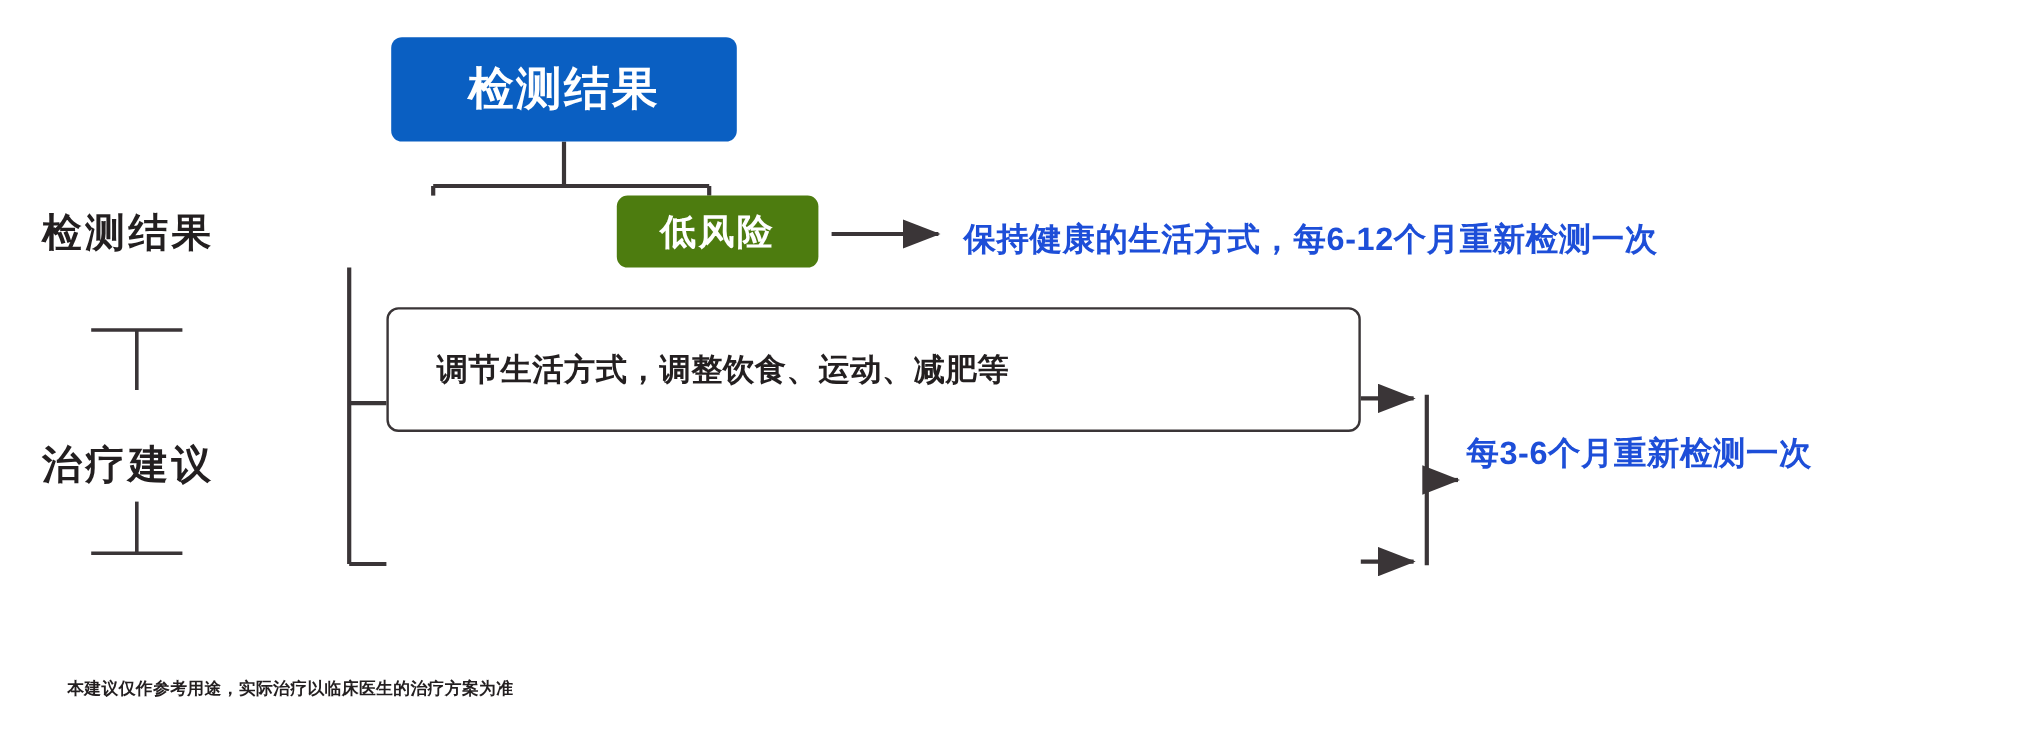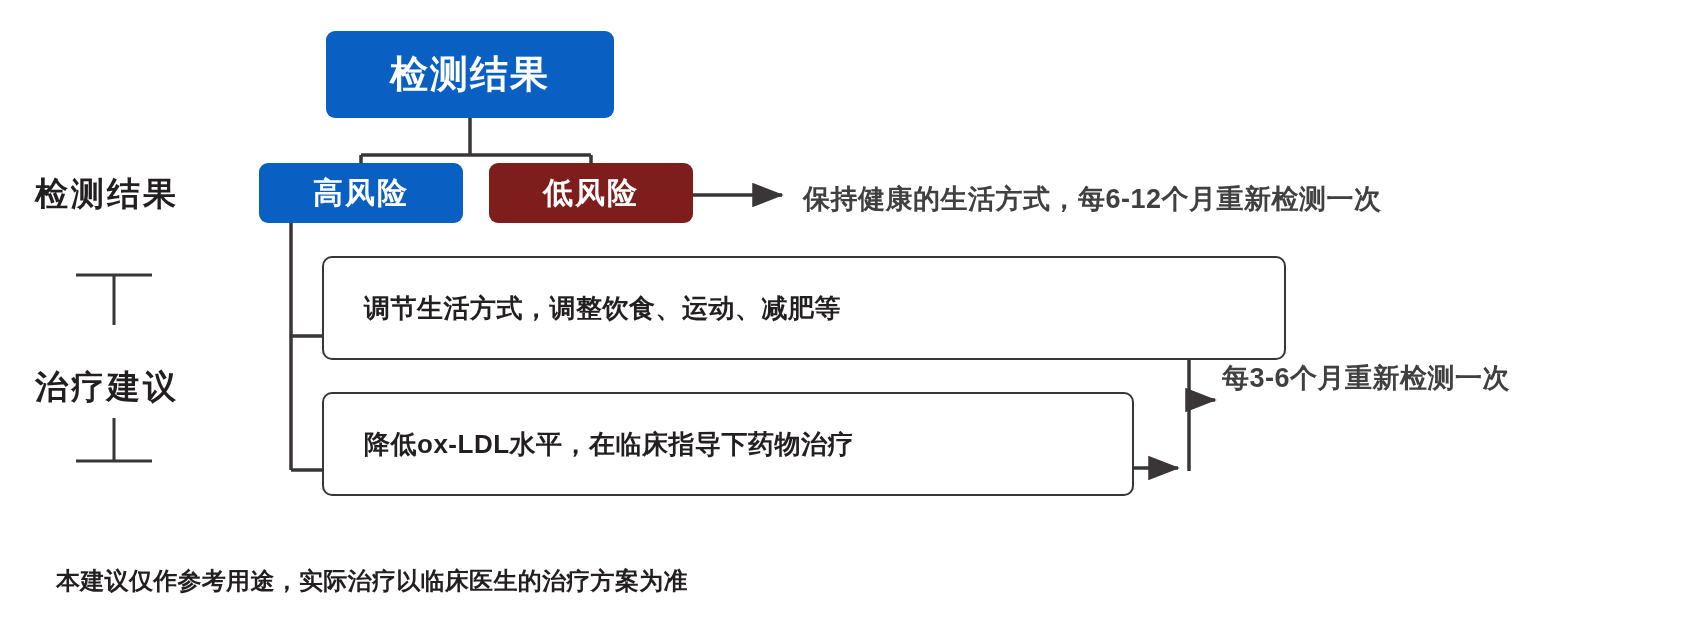--- a/index.html
+++ b/index.html
@@ -45,40 +45,40 @@
   }
   .node-high {
     left: 259px;
     top: 163px;
     width: 204px;
     height: 60px;
     font-size: 30px;
     background: #0a5fc2;
   }
   .node-low {
-    left: 489px;
+    left: 514px;
     top: 163px;
-    width: 204px;
+    width: 168px;
     height: 60px;
     font-size: 30px;
-    background: #7f1d1d;
+    background: #4d7c0f;
   }
   .card {
     position: absolute;
     box-sizing: border-box;
     border: 2px solid #3a3537;
     border-radius: 10px;
     background: #ffffff;
     display: flex;
     align-items: center;
   }
   .card-1 {
     left: 322px;
     top: 256px;
-    width: 964px;
+    width: 812px;
     height: 104px;
   }
   .card-2 {
     left: 322px;
     top: 392px;
     width: 812px;
     height: 104px;
   }
   .card-text {
     padding-left: 40px;
@@ -94,33 +94,33 @@
     color: #231f20;
     letter-spacing: 3px;
     white-space: nowrap;
   }
   .side-label-results { left: 35px; top: 172px; }
   .side-label-advice  { left: 35px; top: 338px; margin-top: 27px; }
 
   .flow-text {
     position: absolute;
     font-size: 27px;
-    color: #404040;
+    color: #1d4ed8;
     font-weight: 600;
     letter-spacing: 0.5px;
     white-space: nowrap;
   }
   .flow-text-low   { left: 803px; top: 181px; }
   .flow-text-merge { left: 1222px; top: 360px; text-align: center; }
 
   .footnote {
     position: absolute;
     left: 56px;
     top: 565px;
-    font-size: 24px;
+    font-size: 14px;
     color: #231f20;
     font-weight: 600;
     letter-spacing: 0.3px;
     white-space: nowrap;
   }
 </style>
 </head>
 <body>
 
 <div id="canvas">
@@ -153,31 +153,27 @@
 
     <path d="M 76 275 L 152 275" stroke="#3a3537" stroke-width="3"></path>
     <path d="M 114 275 L 114 325" stroke="#3a3537" stroke-width="3"></path>
 
     <path d="M 114 418 L 114 461" stroke="#3a3537" stroke-width="3"></path>
     <path d="M 76 461 L 152 461" stroke="#3a3537" stroke-width="3"></path>
   </svg>
 
   <div class="node node-root">检测结果</div>
 
-  <div class="node node-high">高风险</div>
 
   <div class="node node-low">低风险</div>
 
   <div class="card card-1">
     <span class="card-text">调节生活方式，调整饮食、运动、减肥等</span>
   </div>
 
-  <div class="card card-2">
-    <span class="card-text">降低ox-LDL水平，在临床指导下药物治疗</span>
-  </div>
 
   <div class="flow-text flow-text-low">保持健康的生活方式，每6-12个月重新检测一次</div>
 
   <div class="flow-text flow-text-merge">每3-6个月重新检测一次</div>
 
   <div class="side-label side-label-results">检测结果</div>
 
   <div class="side-label side-label-advice">治疗建议</div>
 
   <div class="footnote">本建议仅作参考用途，实际治疗以临床医生的治疗方案为准</div>

